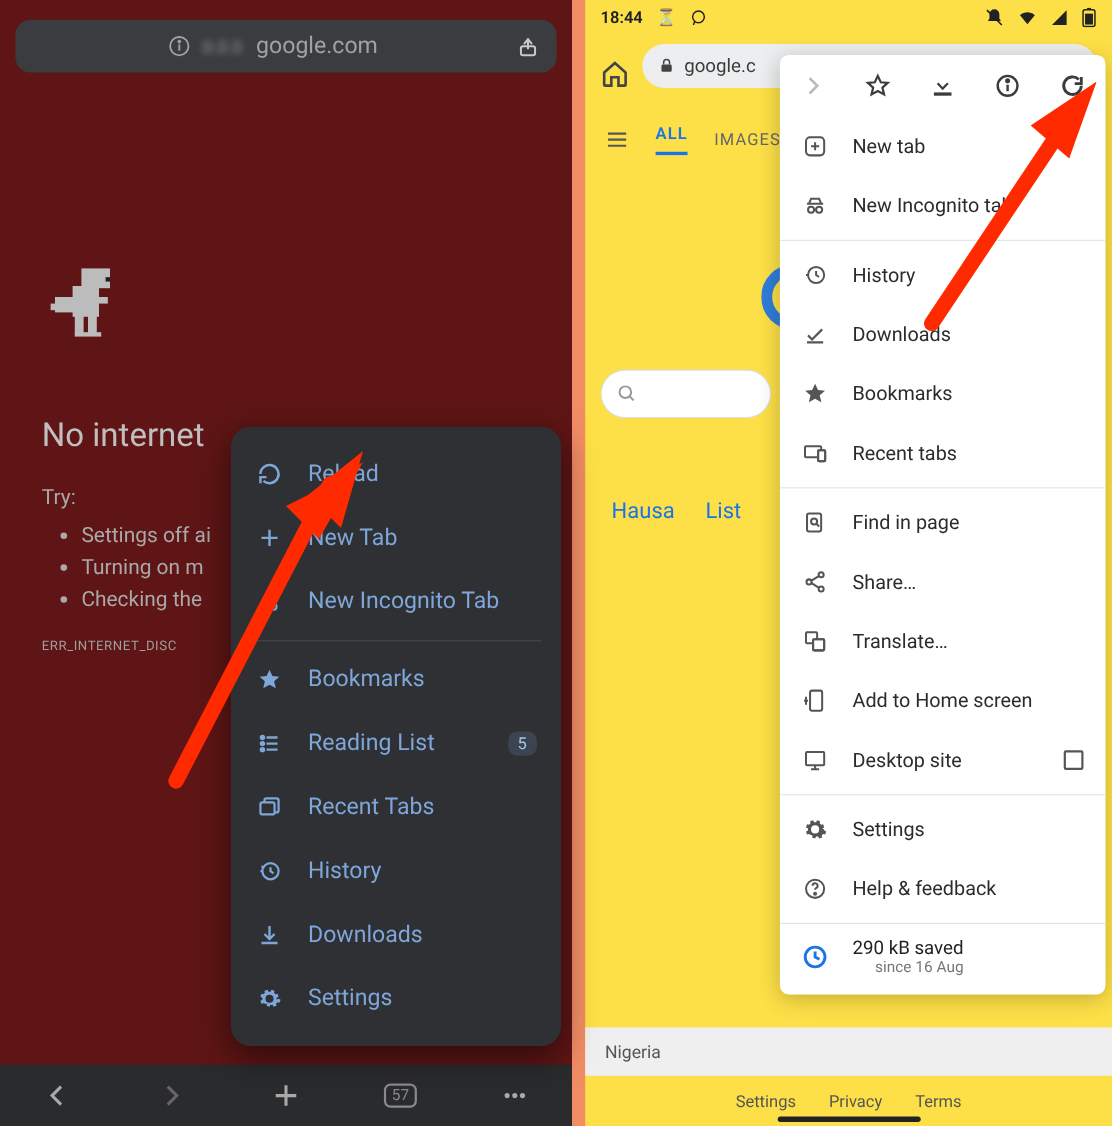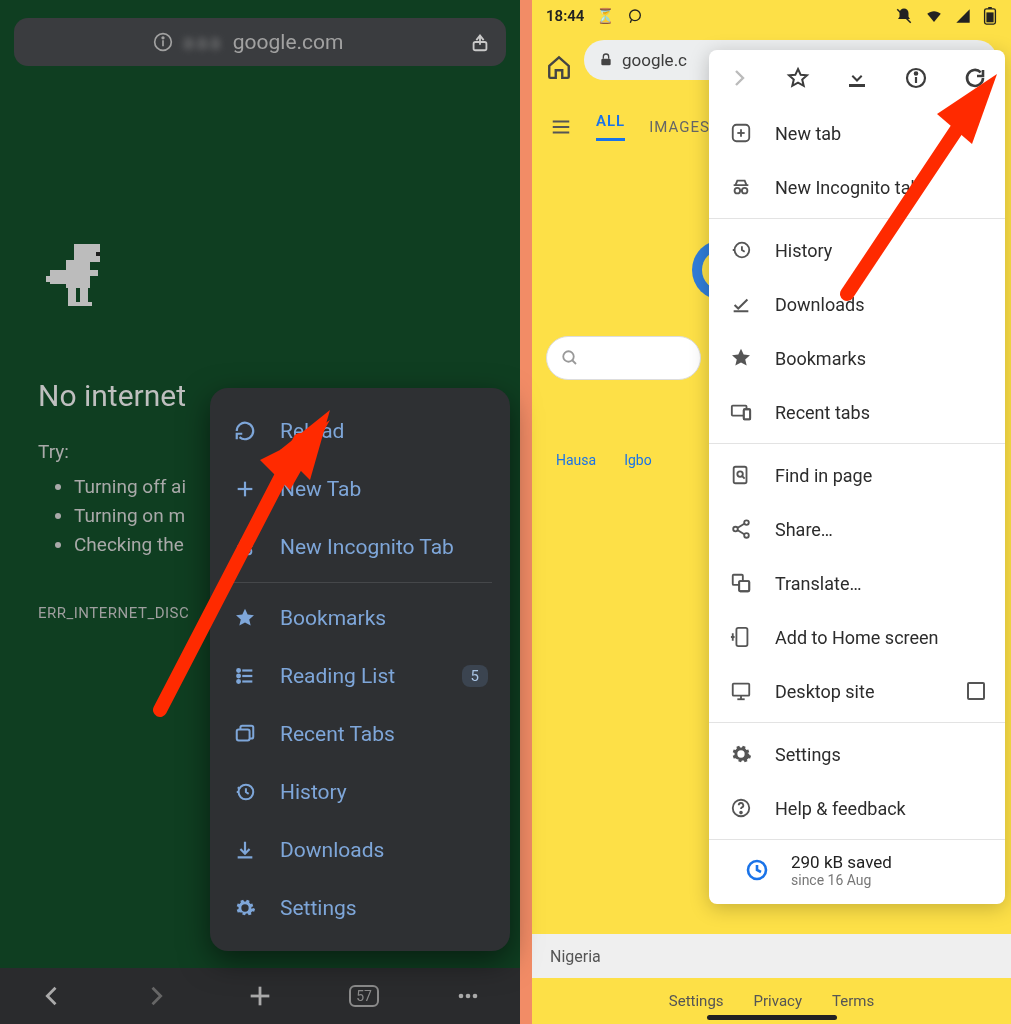--- a/index.html
+++ b/index.html
@@ -8,21 +8,21 @@
     height: 1024px;
     display: flex;
     font-family: -apple-system, BlinkMacSystemFont, "Segoe UI", Roboto, sans-serif;
     background: #f28c66;
     overflow: hidden;
   }
   
   .left {
     width: 526px;
     height: 1024px;
-    background: #14532d;
+    background: #7f1d1d;
     position: relative;
     color: #cfcfcf;
     border-right: 6px solid #f28c66;
   }
   .left::before{
     content:""; position:absolute; inset:0; background:rgba(0,0,0,.25); pointer-events:none;
   }
   .addr-left {
     position: absolute;
     top: 18px; left: 14px; right: 14px;
@@ -40,21 +40,21 @@
     position:absolute; top:240px; left:38px;
     color:#bcbcbc;
   }
   .noint {
     position:absolute; top:378px; left:38px;
     color:#bfbfbf; font-size:30px; font-weight:400;
   }
   .try { position:absolute; top:440px; left:38px; color:#a9a9a9; font-size:19px;}
   .try ul{ list-style: disc; margin-left:36px; margin-top:12px;}
   .try li{ margin:6px 0;}
-  .err{ position:absolute; top:604px; left:38px; color:#9f9f9f; font-size:15px; letter-spacing:.5px;}
+  .err{ position:absolute; top:580px; left:38px; color:#9f9f9f; font-size:12px; letter-spacing:.5px;}
   
   .menu-left {
     position:absolute; top:388px; left:210px;
     width:300px;
     background:#2e3033;
     border-radius:18px;
     padding:14px 0;
     box-shadow:0 10px 30px rgba(0,0,0,.5);
     z-index:5;
   }
@@ -128,41 +128,41 @@
   }
   .mr-top .ic{ color:#3c3c3c; cursor:pointer;}
   .menu-right .row{
     display:flex; align-items:center; height:54px;
     padding:0 20px; gap:22px; font-size:18px; color:#2c2c2c;
     cursor:pointer;
   }
   .menu-right .row .ic{ width:24px; display:flex; justify-content:center; color:#555;}
   .menu-right .divider{ height:1px; background:#e3e3e3; margin:4px 0;}
   .chk{ margin-left:auto; width:18px; height:18px; border:2px solid #555; border-radius:2px;}
-  .saved{ display:flex; align-items:center; padding:8px 36px; gap:22px;}
+  .saved{ display:flex; align-items:center; padding:8px 20px; gap:22px;}
   .saved .ic{ color:#1a73e8; width:24px; display:flex; justify-content:center;}
   .saved .t1{ font-size:17px; color:#222;}
-  .saved .t2{ font-size:14px; color:#777;}
+  .saved .t2{ font-size:14px; color:#777;text-align:right;}
   
   .bg-right{ position:absolute; top:112px; left:0; right:0; color:#666;}
   .tabs{ display:flex; align-items:center; gap:24px; padding:0 18px; font-size:15px; letter-spacing:1px;}
   .tabs .ham{ color:#555;}
   .tabs .all{ color:#1a73e8; border-bottom:3px solid #1a73e8; padding-bottom:8px; font-weight:600;}
   .gcircle{
     position:absolute; top:240px; left:160px;
     width:60px;height:60px;border:10px solid #1a73e8;border-radius:50%;
     border-right-color:transparent; opacity:.9;
   }
   .sbar{
     position:absolute; top:336px; left:14px; right:310px;
     height:44px; background:#fff; border:1px solid #ddd; border-radius:22px;
     display:flex; align-items:center; padding:0 14px; color:#888;
   }
   .langs{
-    position:absolute; top:452px; left:24px; color:#1a73e8; font-size:14px;
+    position:absolute; top:452px; left:24px; color:#1a73e8; font-size:20px;
     display:flex; gap:28px;
   }
   .footer-r{
     position:absolute; bottom:46px; left:0; right:0; height:44px;
     background:#efefef; display:flex; align-items:center; padding:4px 18px;
     color:#555; font-size:16px;
   }
   .flinks{
     position:absolute; bottom:14px; left:0; right:0; display:flex;
     justify-content:center; gap:30px; color:#555; font-size:15px;
@@ -216,21 +216,21 @@
         <rect x="30" y="62" width="12" height="4"></rect>
         <rect x="42" y="62" width="12" height="4"></rect>
       </g>
     </svg>
   </div>
 
   <div class="noint">No internet</div>
   <div class="try">
     <div>Try:</div>
     <ul>
-      <li>Turning off ai</li>
+      <li>Settings off ai</li>
       <li>Turning on m</li>
       <li>Checking the</li>
     </ul>
   </div>
   <div class="err">ERR_INTERNET_DISC</div>
 
   <div class="menu-left">
     <div class="row">
       <span class="ic">
           <svg width="22" height="22" viewBox="0 0 24 24" fill="none" stroke="#7ea6d9" stroke-width="2.4">
@@ -422,21 +422,21 @@
   </div>
   <div class="gcircle"></div>
   <div class="sbar">
     <svg width="18" height="18" viewBox="0 0 24 24" fill="none" stroke="#999" stroke-width="2.4" interactable="false">
         <circle cx="10" cy="10" r="7"></circle>
         <line x1="20" y1="20" x2="15" y2="15"></line>
       </svg>
   </div>
   <div class="langs">
     <span>Hausa</span>
-    <span>Igbo</span>
+    <span>List</span>
   </div>
   <div class="footer-r">Nigeria</div>
   <div class="flinks">
     <span>Settings</span>
     <span>Privacy</span>
     <span>Terms</span>
   </div>
   <div class="home-ind"></div>
 
   <div class="menu-right">

